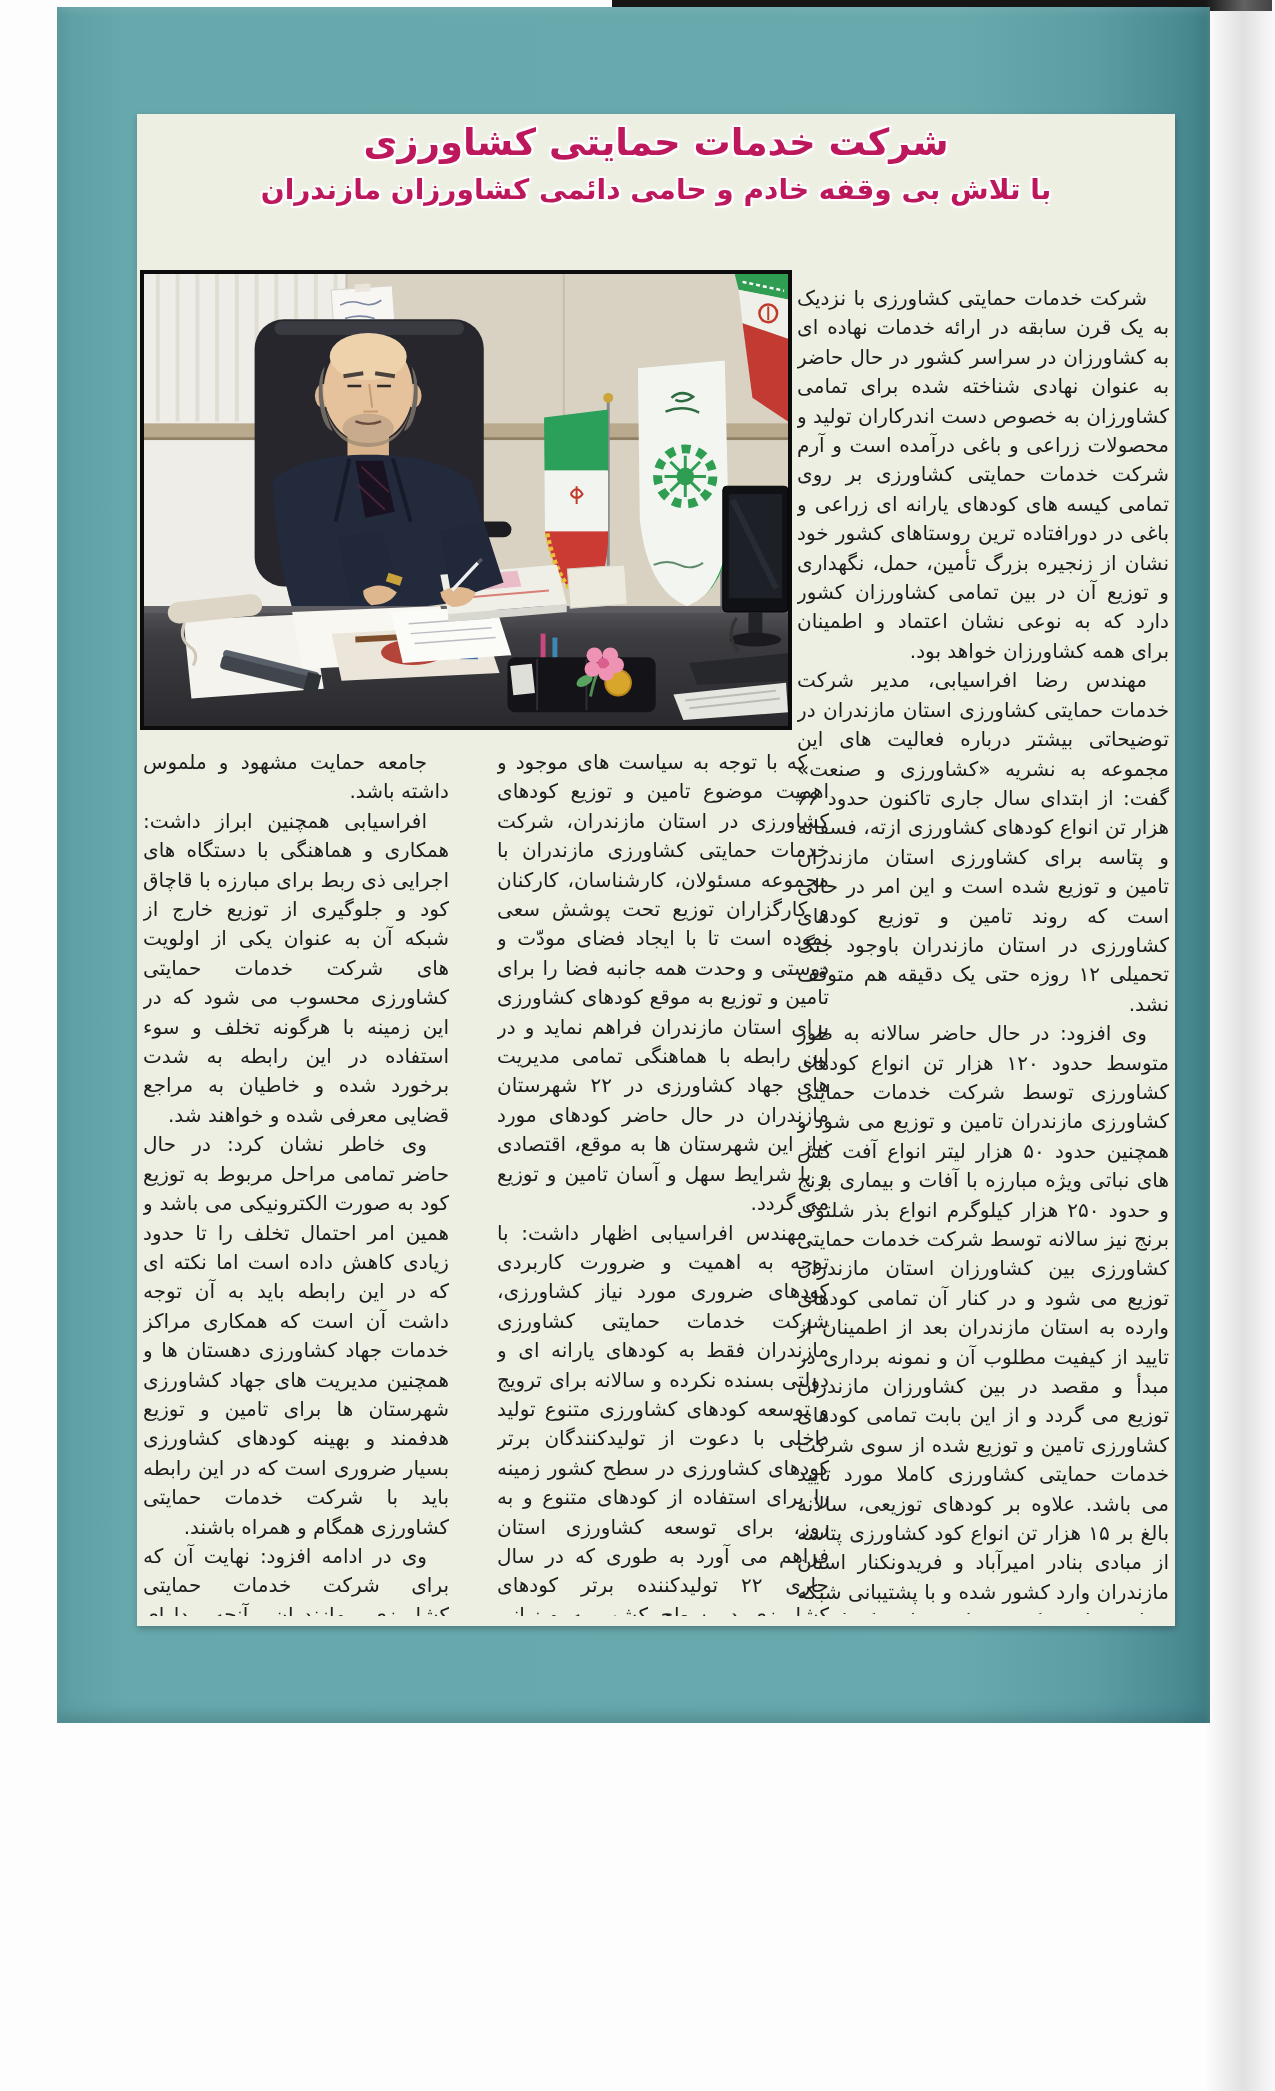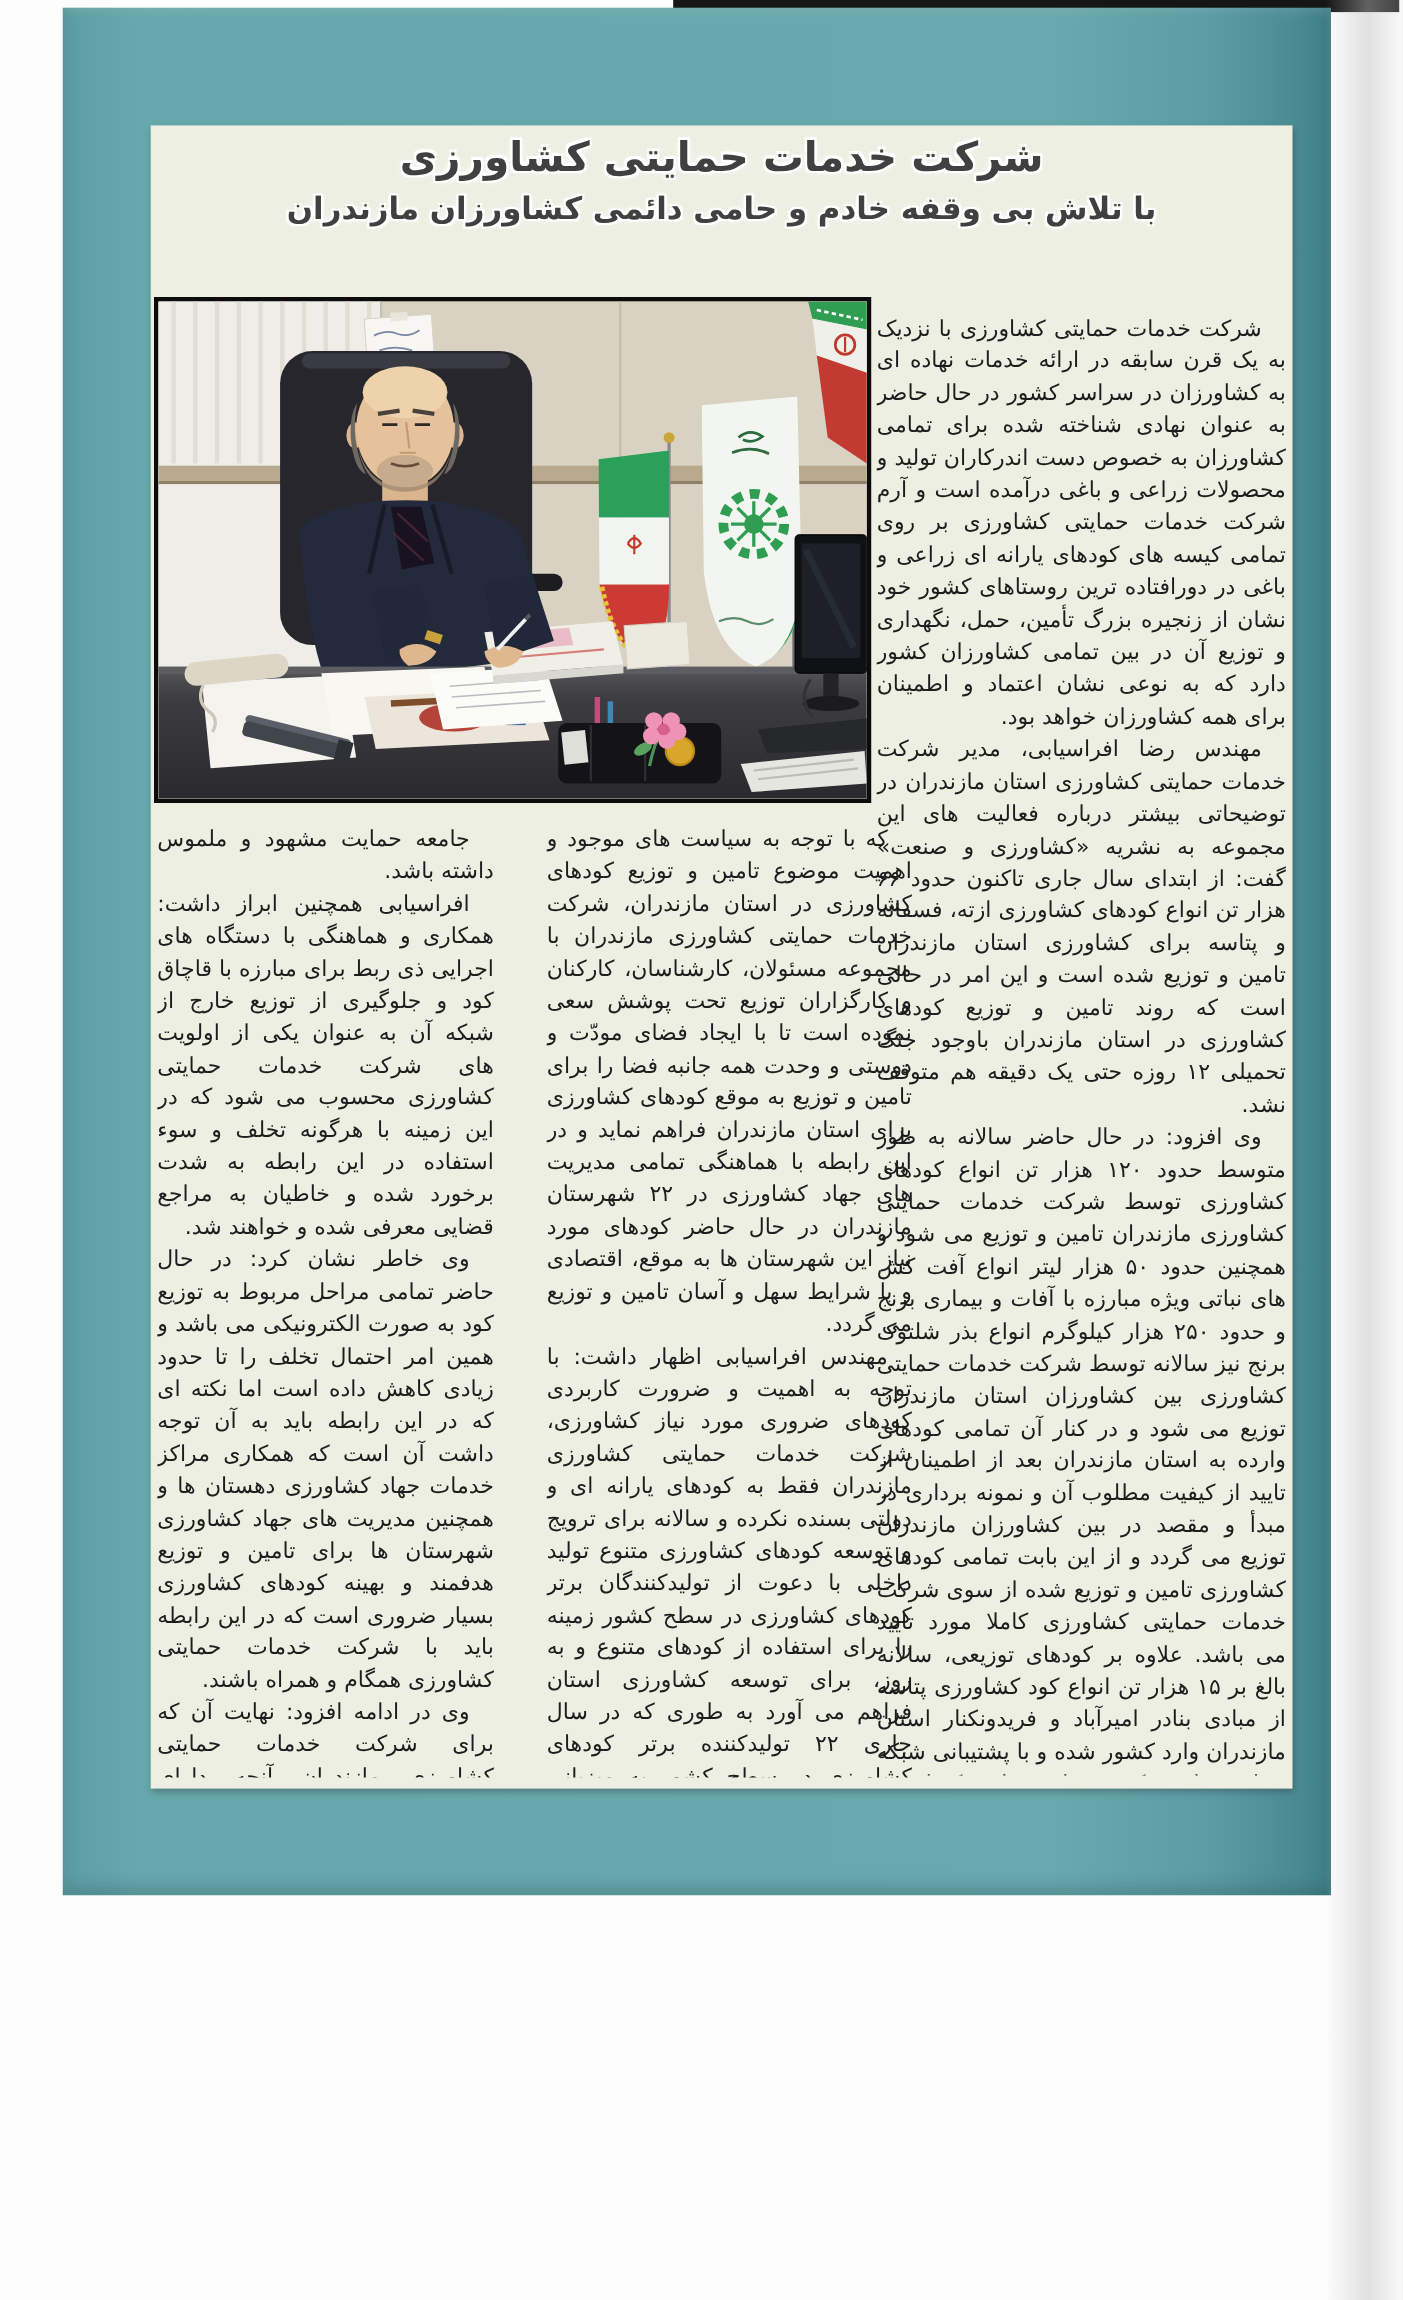--- a/index.html
+++ b/index.html
@@ -19,21 +19,21 @@
   .magazine-cover{
     position:absolute;left:57px;top:7px;width:1153px;height:1716px;
     background:linear-gradient(to right,#5d9ea3 0%,#66a8ac 6%,#68a9ad 78%,#5b9da3 90%,#4b8c93 97%,#3f7f86 100%);
     box-shadow:inset 0 -8px 14px rgba(30,70,75,.25), inset 0 4px 8px rgba(255,255,255,.12);
   }
   .paper{
     position:absolute;left:80px;top:107px;width:1038px;height:1512px;
     background:#edefe2;
     box-shadow:1px 3px 6px rgba(50,60,60,.4);
   }
-  .headline{direction:rtl;text-align:center;color:#404040;font-weight:bold;
+  .headline{direction:rtl;text-align:center;color:#be185d;font-weight:bold;
     text-shadow:2px 2px 0 #fff,-2px -2px 0 #fff,2px -2px 0 #fff,-2px 2px 0 #fff,0 0 9px #fff;
     line-height:1.25;white-space:nowrap;}
   .headline.l1{position:absolute;top:6px;left:0;width:100%;font-size:37px;}
   .headline.l2{position:absolute;top:58px;left:0;width:100%;font-size:28px;}
   .photo{
     position:absolute;left:3px;top:156px;width:644px;height:452px;
     border:4px solid #0c0c0c;background:#d9d2c3;
   }
   .photo svg{display:block;width:100%;height:100%;}
   .col{

